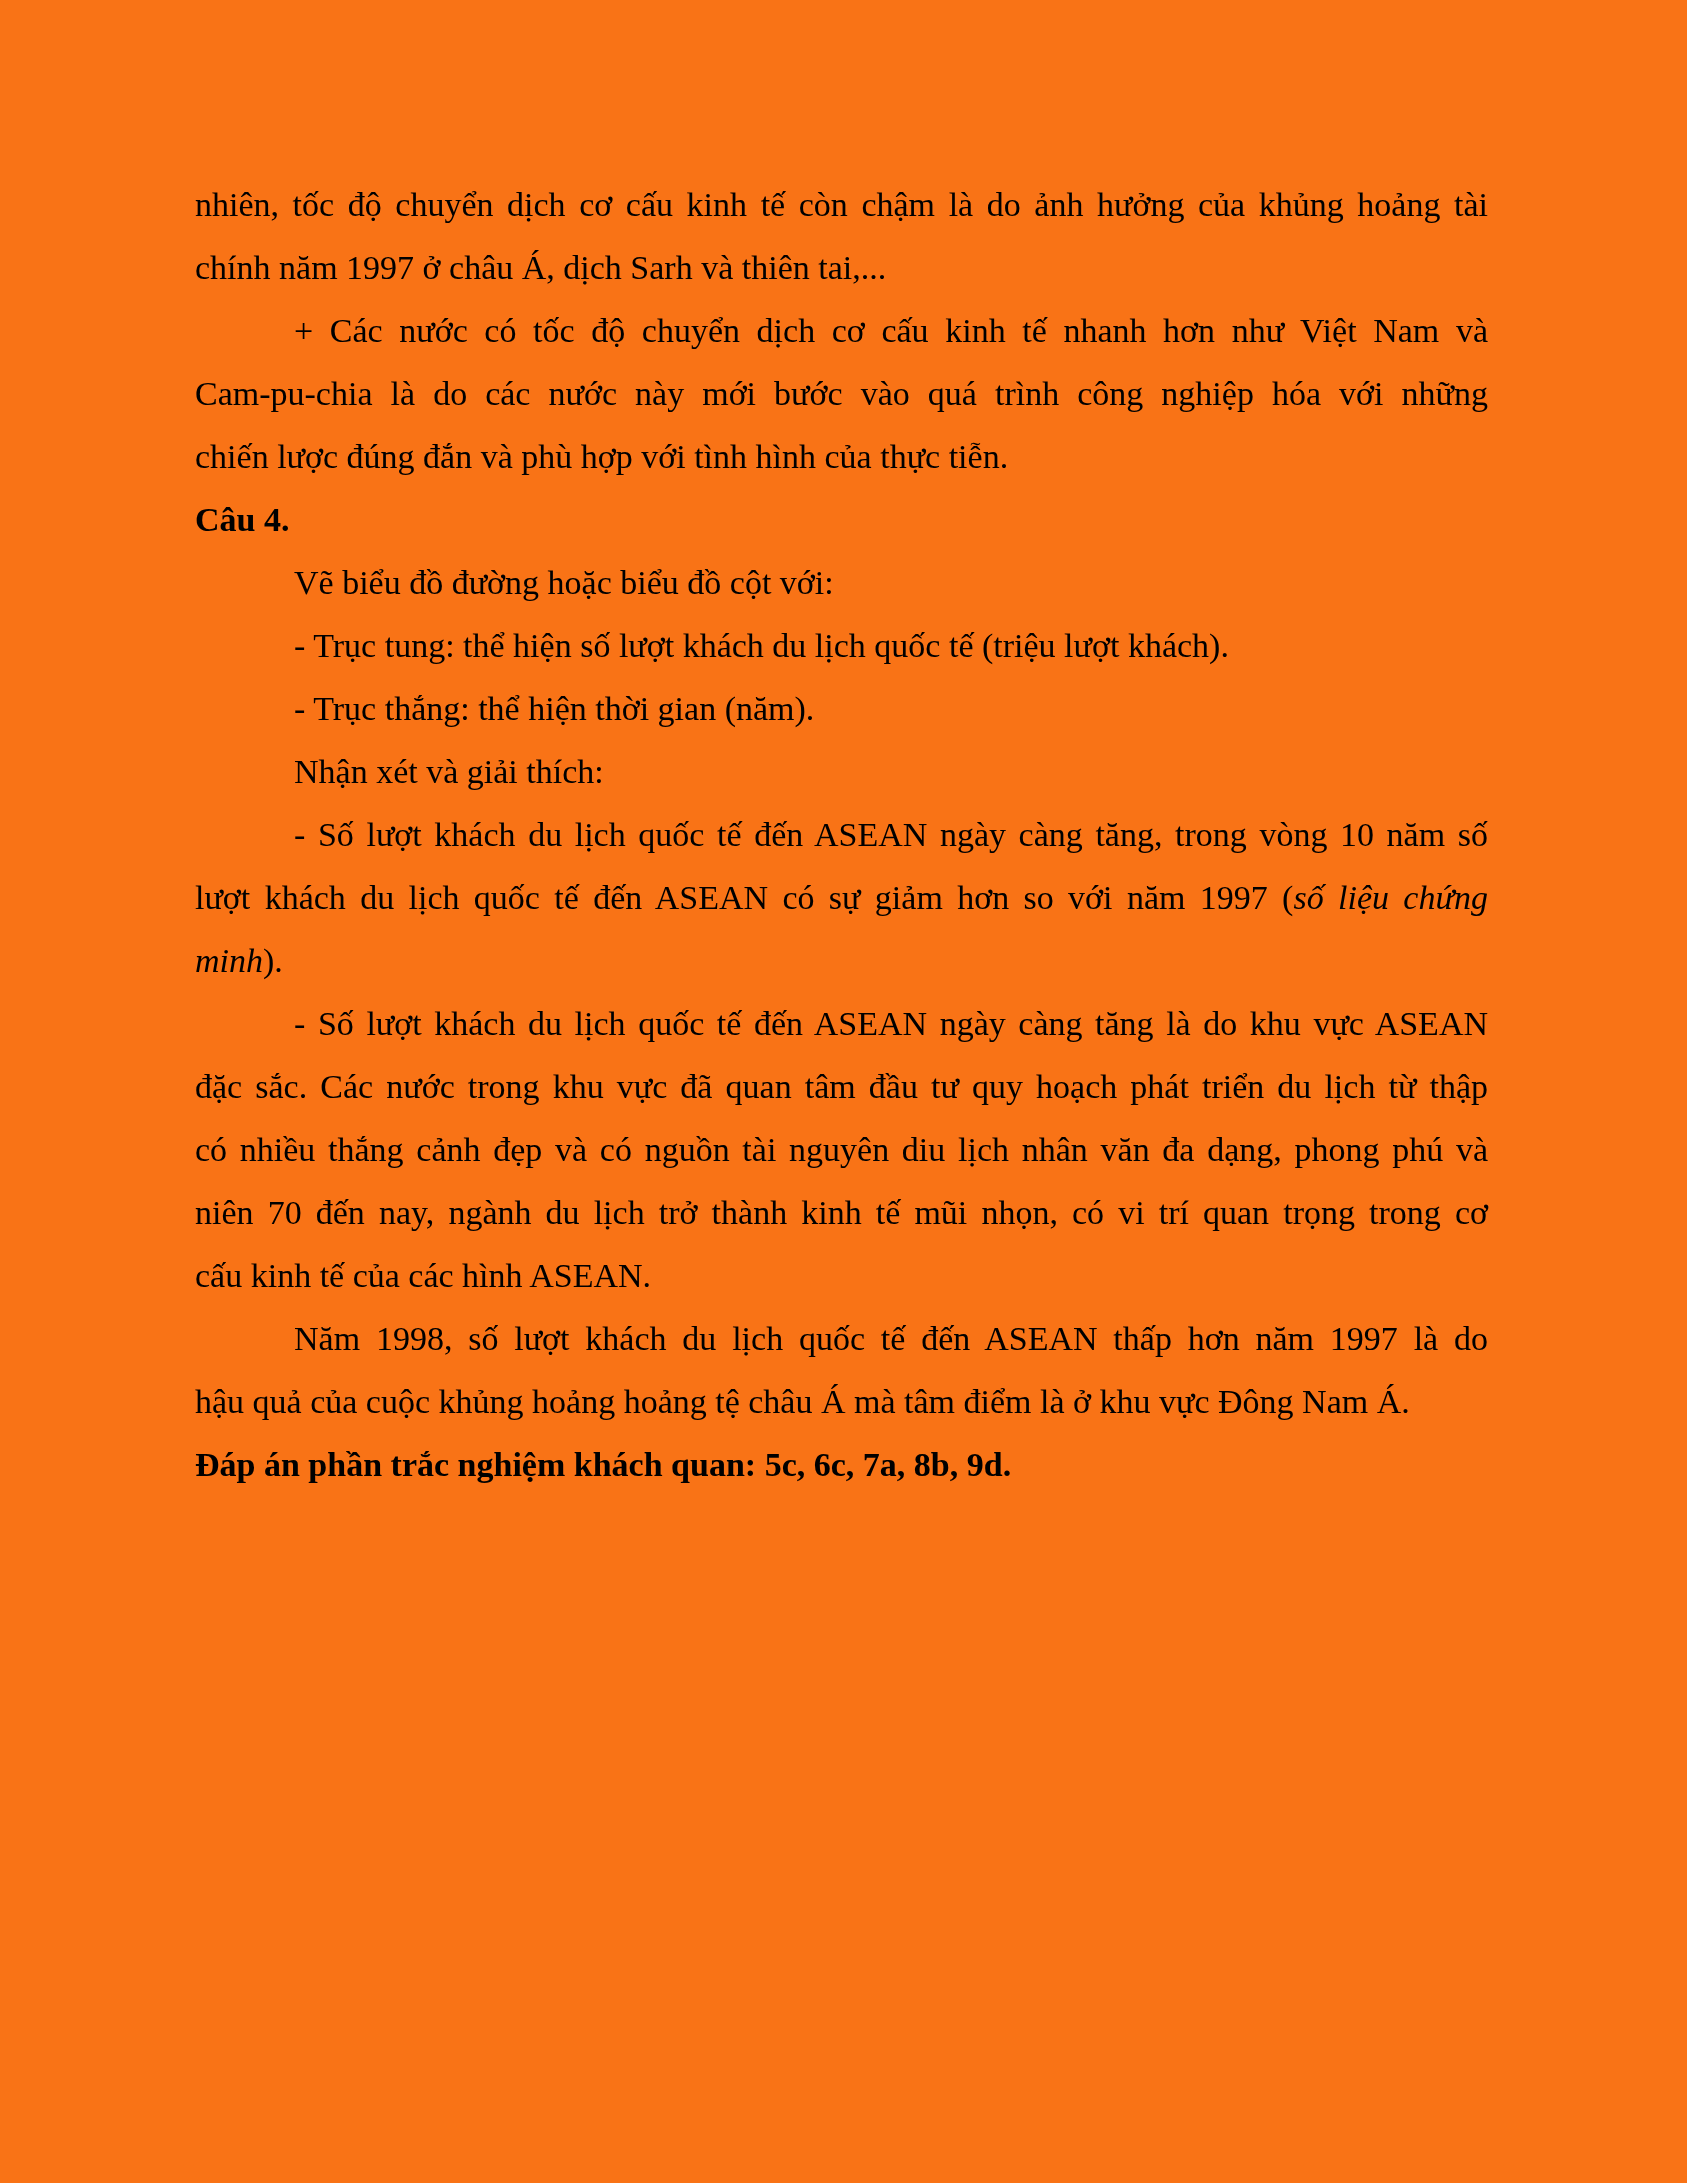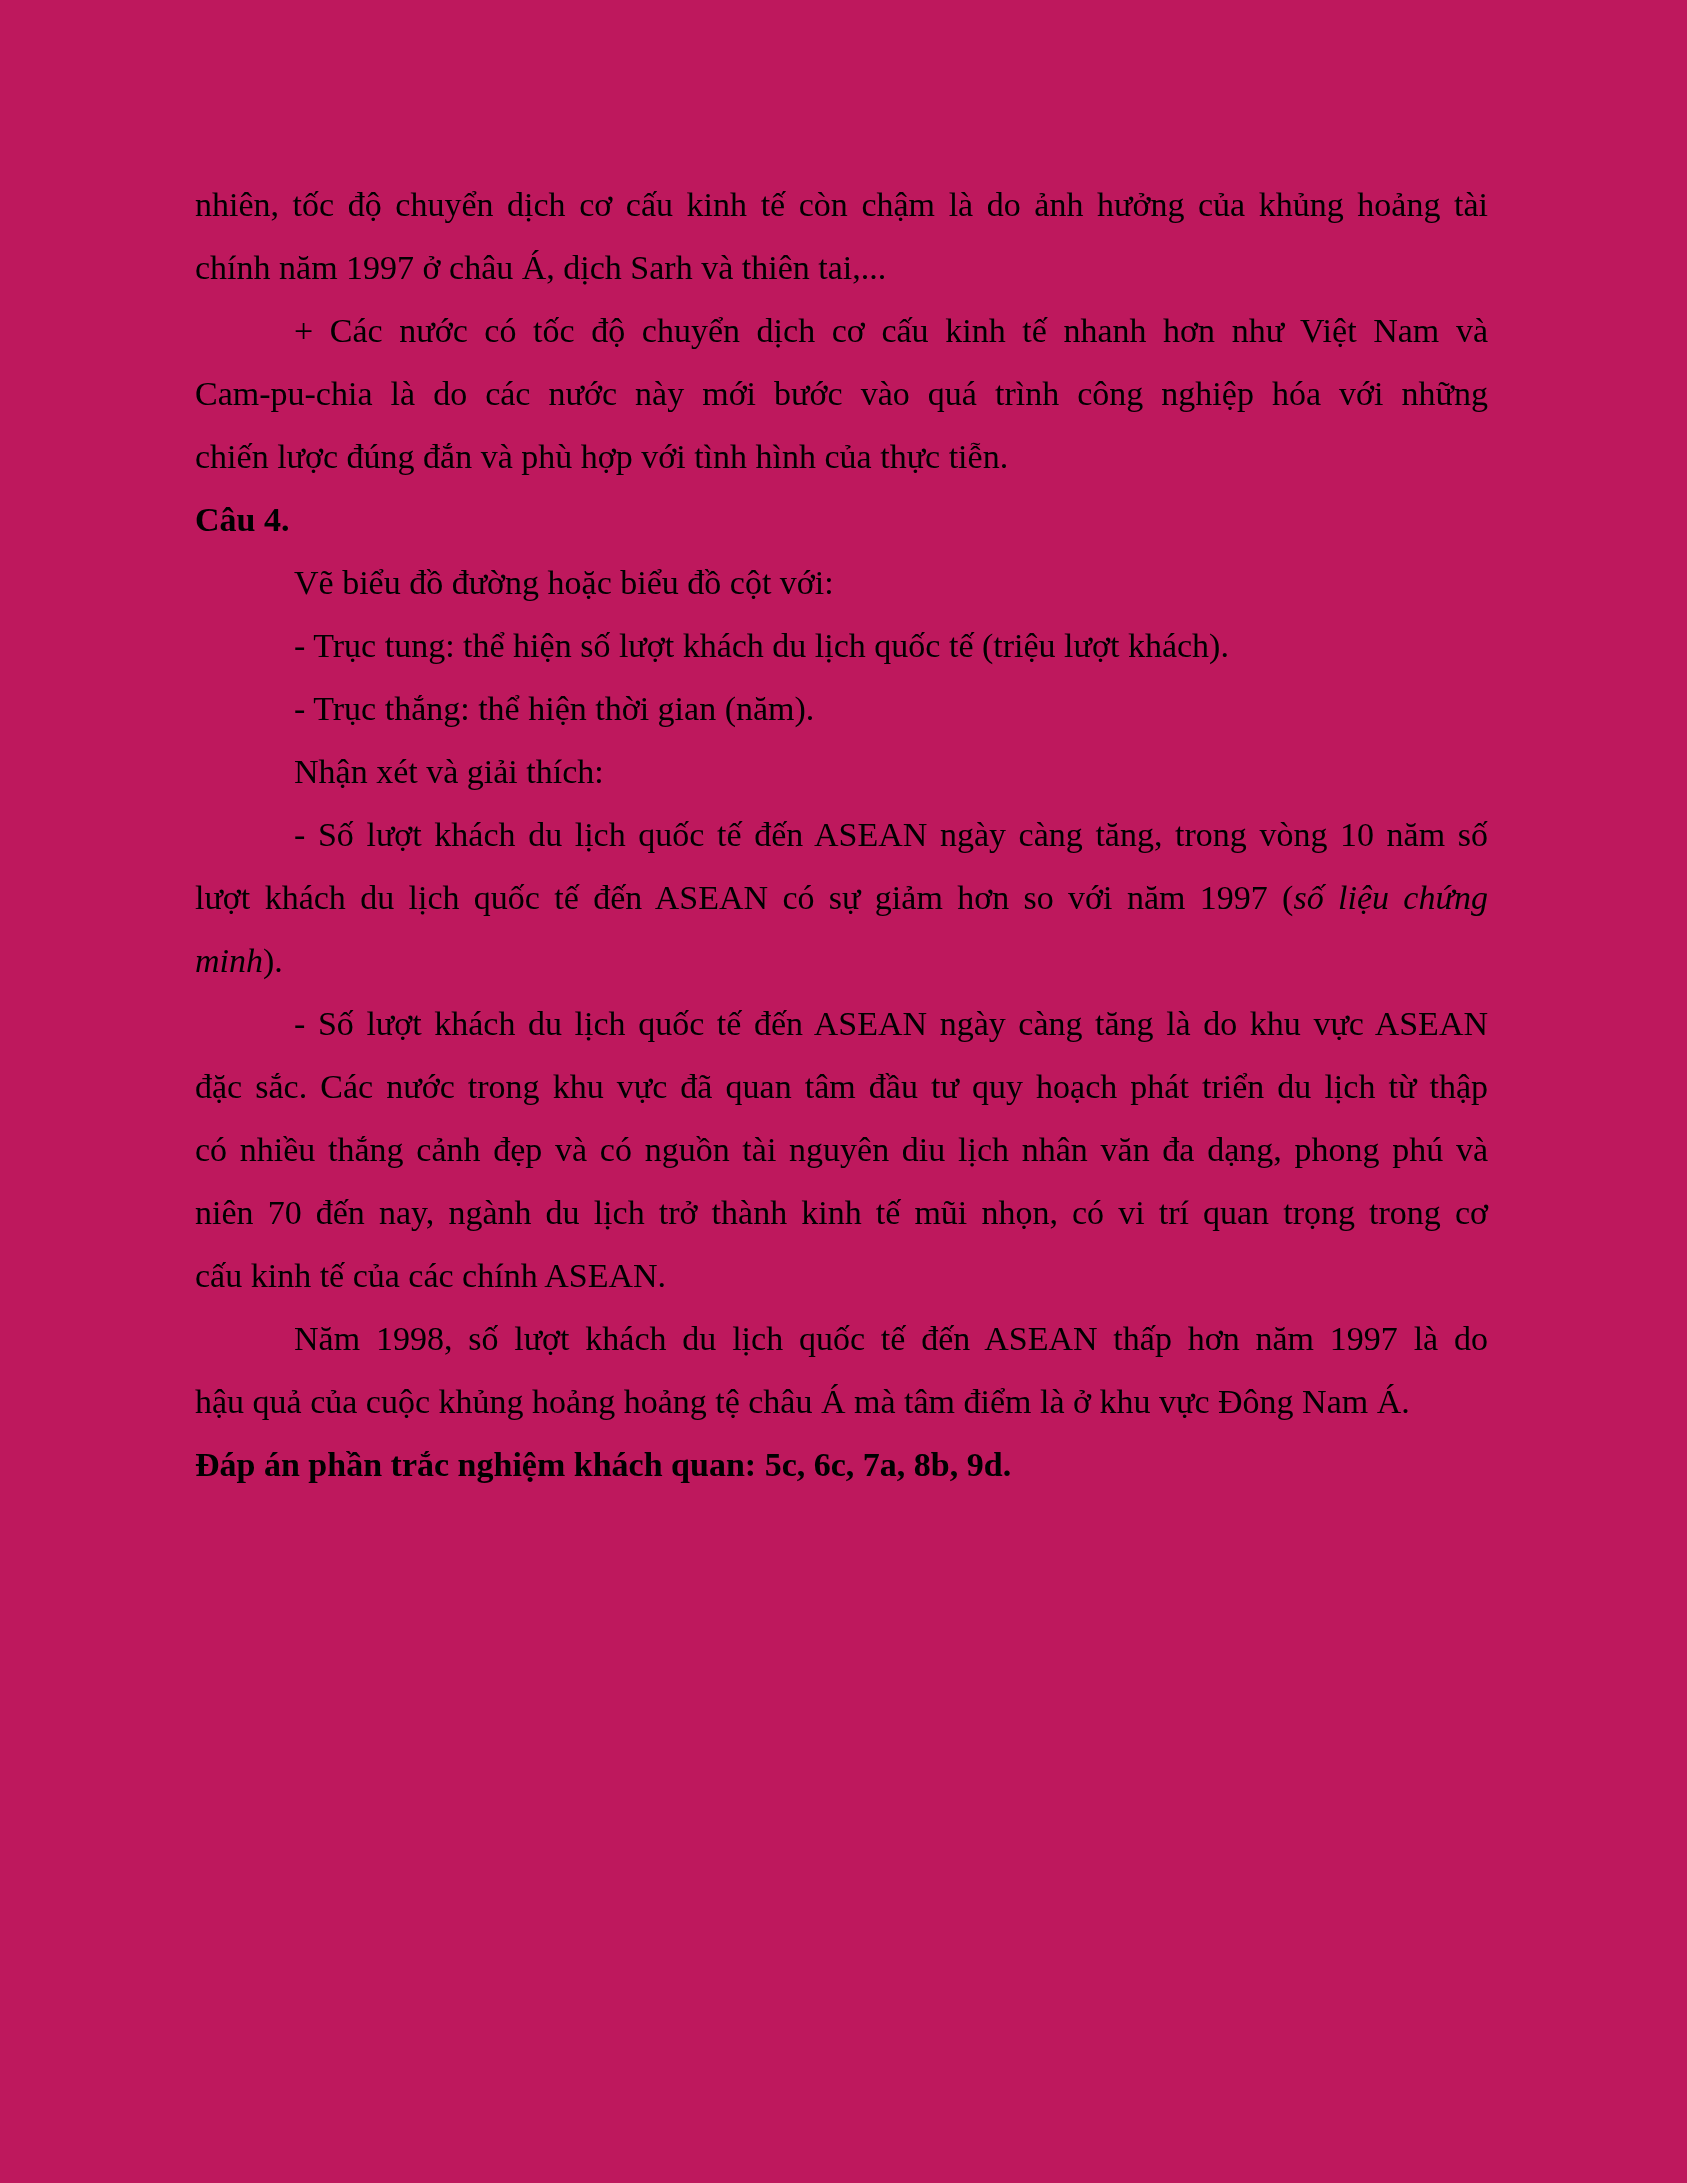--- a/index.html
+++ b/index.html
@@ -12,21 +12,21 @@
     height: 2183px;
     position: relative;
     font-family: "Liberation Serif", "DejaVu Serif", serif;
     color: #000000;
   }
   .page {
     position: absolute;
     left: 0; top: 0;
     width: 1687px;
     height: 2183px;
-    background: #be185d;
+    background: #f97316;
     overflow: hidden;
   }
   .doc {
     position: absolute;
     left: 195px;
     top: 173px;
     width: 1293px;
     font-size: 34px;
   }
   .line {
@@ -63,19 +63,19 @@
       <div class="line indent"><span>- Trục tung: thể hiện số lượt khách du lịch quốc tế (triệu lượt khách).</span></div>
       <div class="line indent"><span>- Trục thắng: thể hiện thời gian (năm).</span></div>
       <div class="line indent"><span>Nhận xét và giải thích:</span></div>
       <div class="line indent just"><span>- Số lượt khách du lịch quốc tế đến ASEAN ngày càng tăng, trong vòng 10 năm số</span></div>
       <div class="line just"><span>lượt khách du lịch quốc tế đến ASEAN có sự giảm hơn so với năm 1997 (</span><span class="i">số liệu chứng</span></div>
       <div class="line"><span class="i">minh</span><span>).</span></div>
       <div class="line indent just"><span>- Số lượt khách du lịch quốc tế đến ASEAN ngày càng tăng là do khu vực ASEAN</span></div>
       <div class="line just"><span>đặc sắc. Các nước trong khu vực đã quan tâm đầu tư quy hoạch phát triển du lịch từ thập</span></div>
       <div class="line just"><span>có nhiều thắng cảnh đẹp và có nguồn tài nguyên diu lịch nhân văn đa dạng, phong phú và</span></div>
       <div class="line just"><span>niên 70 đến nay, ngành du lịch trở thành kinh tế mũi nhọn, có vi trí quan trọng trong cơ</span></div>
-      <div class="line"><span>cấu kinh tế của các chính ASEAN.</span></div>
+      <div class="line"><span>cấu kinh tế của các hình ASEAN.</span></div>
       <div class="line indent just"><span>Năm 1998, số lượt khách du lịch quốc tế đến ASEAN thấp hơn năm 1997 là do</span></div>
       <div class="line"><span>hậu quả của cuộc khủng hoảng hoảng tệ châu Á mà tâm điểm là ở khu vực Đông Nam Á.</span></div>
       <div class="line bold"><span>Đáp án phần trắc nghiệm khách quan: 5c, 6c, 7a, 8b, 9d.</span></div>
     </div>
 </div>
 
 
 </body></html>

